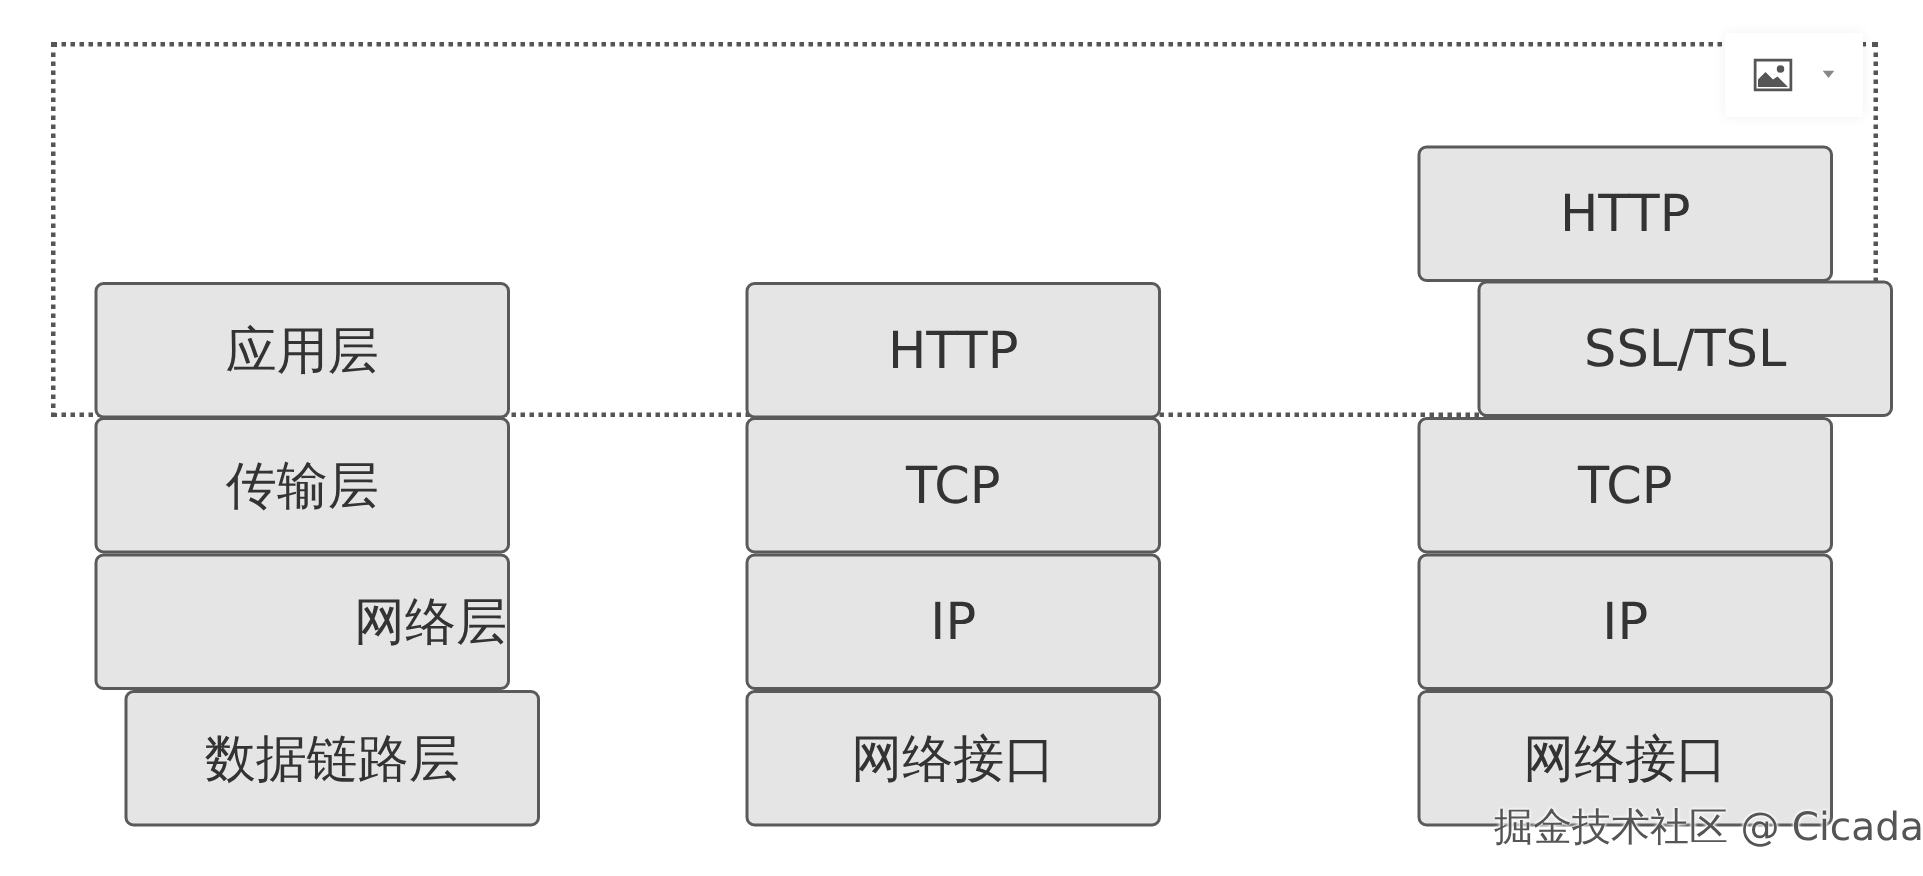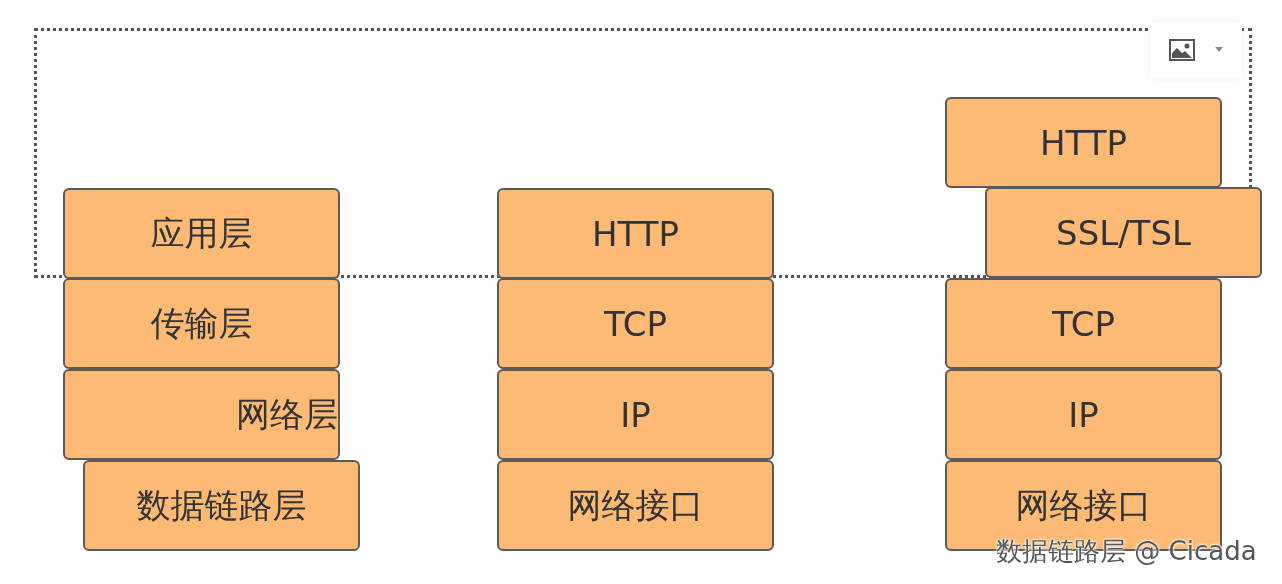--- a/index.html
+++ b/index.html
@@ -16,21 +16,21 @@
   .toolbar {
     position: absolute; left: 1150px; top: 22px; width: 92px; height: 56px;
     background: #ffffff; box-shadow: 0 0 8px rgba(0,0,0,0.06);
     display: flex; align-items: center; justify-content: center; gap: 20px;
   }
   .img-icon { width: 26px; height: 22px; }
   .caret-icon { width: 8px; height: 6px; }
   .stack { position: absolute; }
   .box {
     position: absolute; left: 0; width: 277px; height: 91px;
-    border: 2px solid #5a5a5a; border-radius: 6px; background: #fdba74;
+    border: 2px solid #5a5a5a; border-radius: 6px; background: #e5e5e5;
     box-sizing: border-box; display: flex; align-items: center; justify-content: center;
     font-size: 34px; color: #333333;
   }
   .watermark {
     position: absolute; left: 996px; top: 534px; font-size: 26px; color: #555;
     text-shadow: 0 0 2px #fff, 0 0 2px #fff, 0 0 3px #fff;
     white-space: nowrap;
   }
 </style>
 </head>
@@ -90,13 +90,13 @@
       <span>TCP</span>
     </div>
   <div class="box" style="top:272px;">
       <span>IP</span>
     </div>
   <div class="box" style="top:363px;">
       <span>网络接口</span>
     </div>
 </div>
 
-<div class="watermark">数据链路层 @ Cicada</div>
+<div class="watermark">掘金技术社区 @ Cicada</div>
 
 </body></html>

